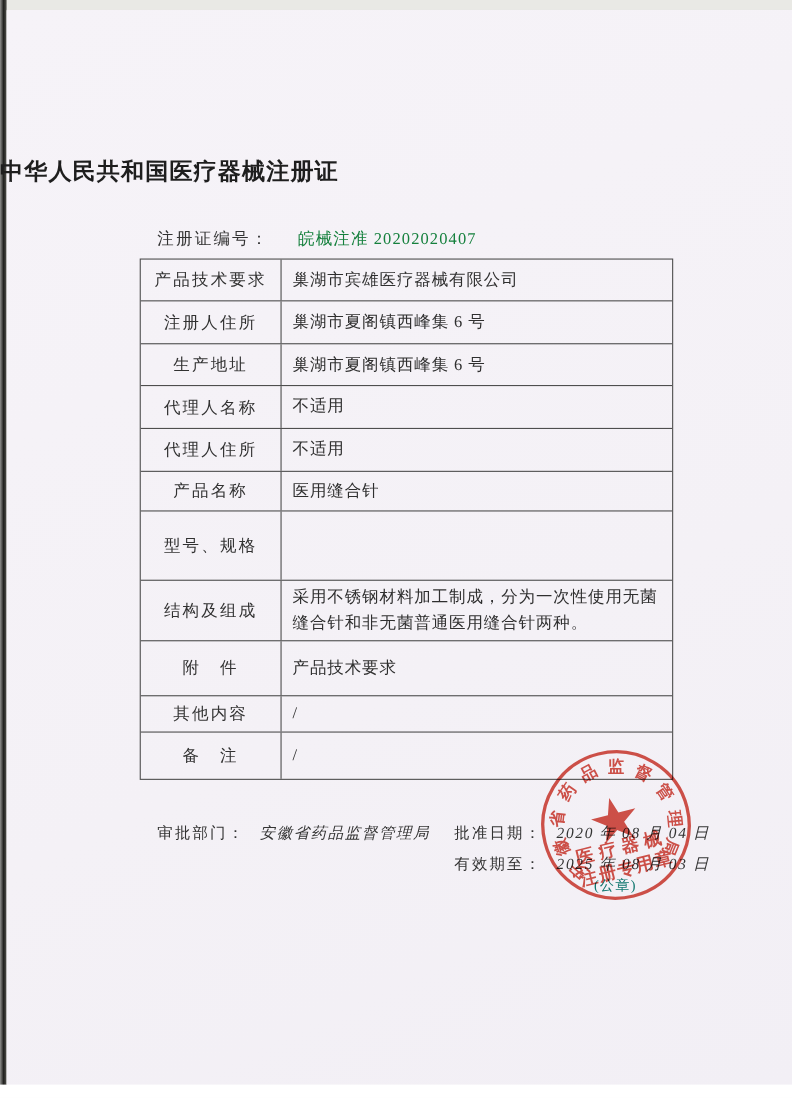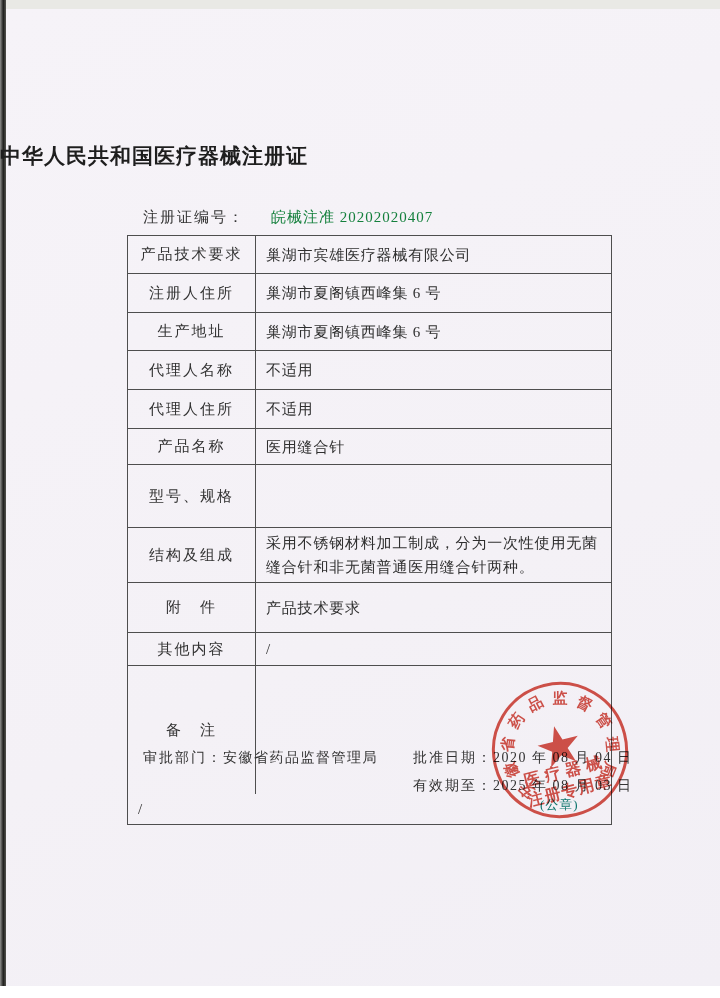--- a/index.html
+++ b/index.html
@@ -22,21 +22,21 @@
 
   .regline{position:absolute;left:143px;top:208px;font-size:15px;white-space:nowrap;}
   .regline .lab{letter-spacing:2px;color:#333;text-align:center;}
   .regline .val{margin-left:26px;letter-spacing:1px;color:#15803d;}
 
   .reg-table{
     position:absolute;left:127px;top:235px;width:485px;
     border:1px solid #4e4e4e;box-sizing:border-box;background:transparent;
   }
   .trow{display:flex;border-bottom:1px solid #4e4e4e;box-sizing:border-box;}
-  .trow:last-child{border-bottom:none;flex-direction:column;}
+  .trow:last-child{border-bottom:none;}
   .tlabel{
     width:128px;flex:0 0 128px;border-right:1px solid #4e4e4e;box-sizing:border-box;
     display:flex;align-items:center;justify-content:center;
     font-size:15px;letter-spacing:2px;color:#323232;padding:2px 4px;text-align:center;
   }
   .tvalue{
     flex:1;display:flex;align-items:center;box-sizing:border-box;
     font-size:15px;letter-spacing:0.8px;line-height:24px;color:#2f2f2f;
     padding:3px 12px 3px 10px;
   }
@@ -48,21 +48,21 @@
   .trow:nth-child(6){min-height:36px}
   .trow:nth-child(7){min-height:63px}
   .trow:nth-child(8){min-height:53px}
   .trow:nth-child(9){min-height:50px}
   .trow:nth-child(10){min-height:33px}
   .trow:nth-child(11){min-height:42px}
   .trow:nth-child(12){min-height:37px}
 
   .foot{position:absolute;font-size:14px;white-space:nowrap;color:#333;}
   .foot .lab{letter-spacing:2px;}
-  .foot .val{letter-spacing:1.5px;}
+  .foot .val{margin-left:13px;letter-spacing:1.5px;font-style:italic;}
   .f-dept{left:143px;top:749px;}
   .f-bdate{left:413px;top:749px;}
   .f-vdate{left:413px;top:777px;}
   .seal-note{position:absolute;left:540px;top:796px;font-size:13px;letter-spacing:1px;color:#0f766e;}
 
   .seal{
     position:absolute;left:488px;top:678px;width:144px;height:144px;
     color:#cf372c;opacity:0.86;mix-blend-mode:multiply;pointer-events:none;
     font-family:"Liberation Sans","DejaVu Sans",sans-serif;
   }

